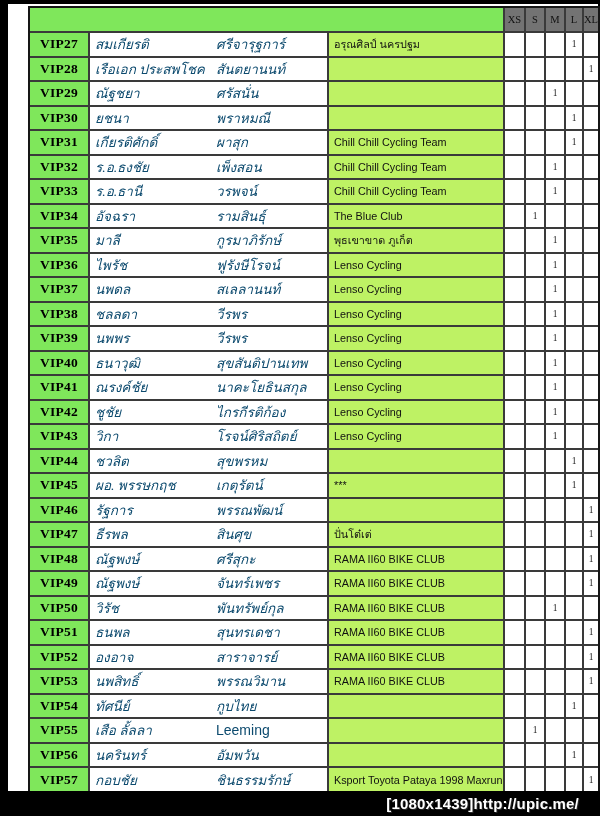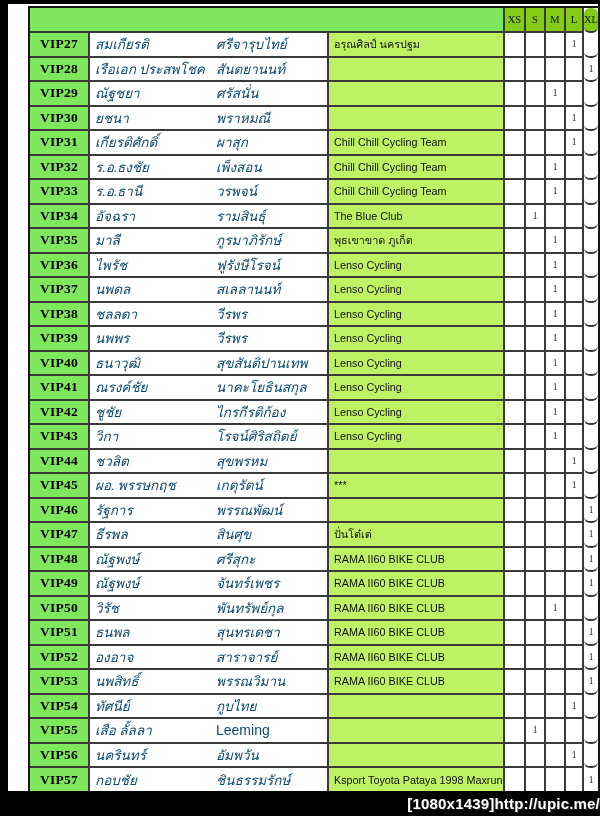--- a/index.html
+++ b/index.html
@@ -29,28 +29,28 @@
     height: 24.5px;
   }
   .row.header { height: 25px; }
   .cell {
     border-right: 2px solid #3a3a3a;
     border-bottom: 2px solid #3a3a3a;
     overflow: hidden;
     display: flex;
     align-items: center;
   }
-  .cell:last-child { border-right: none; border-radius: 6px; }
+  .cell:last-child { border-right: none; }
   .rows .row:last-child .cell { border-bottom: none; }
   .c-green {
     background: #7fe75b;
     grid-column: 1 / 4;
   }
   .hcell {
-    background: #84cc16;
+    background: #737373;
     justify-content: center;
     font-family: "Liberation Serif", serif;
     font-size: 10.5px;
     color: #111;
   }
   .c-vip {
     background: #7fe75b;
     justify-content: center;
     font-family: "Liberation Serif", serif;
     font-weight: bold;
@@ -89,21 +89,21 @@
     color: #222;
   }
   .caption-bar {
     position: absolute;
     left: 0; bottom: 0;
     width: 600px; height: 25px;
     background: #000;
     display: flex;
     align-items: center;
     justify-content: flex-end;
-    padding-right: 0;
+    padding-right: 21px;
   }
   .caption {
     color: #ffffff;
     font-family: "Liberation Sans", sans-serif;
     font-weight: bold;
     font-size: 15px;
     letter-spacing: 0.2px;
     text-shadow: 1px 1px 0 #2a2a2a;
   }
 </style>
@@ -119,21 +119,21 @@
         <div class="cell hcell">S</div>
         <div class="cell hcell">M</div>
         <div class="cell hcell">L</div>
         <div class="cell hcell">XL</div>
       </div>
     <div class="rows">
         <div class="row">
     <div class="cell c-vip">VIP27</div>
     <div class="cell c-name">
       <span class="fn">สมเกียรติ</span>
-      <span class="ln">ศรีจารุบไทย์</span>
+      <span class="ln">ศรีจารุฐการ์</span>
     </div>
     <div class="cell c-team">อรุณศิลป์ นครปฐม</div>
   <div class="cell c-size"></div>
           <div class="cell c-size"></div>
           <div class="cell c-size"></div>
           <div class="cell c-size">
             <span>1</span>
           </div>
           <div class="cell c-size"></div>
         </div>

